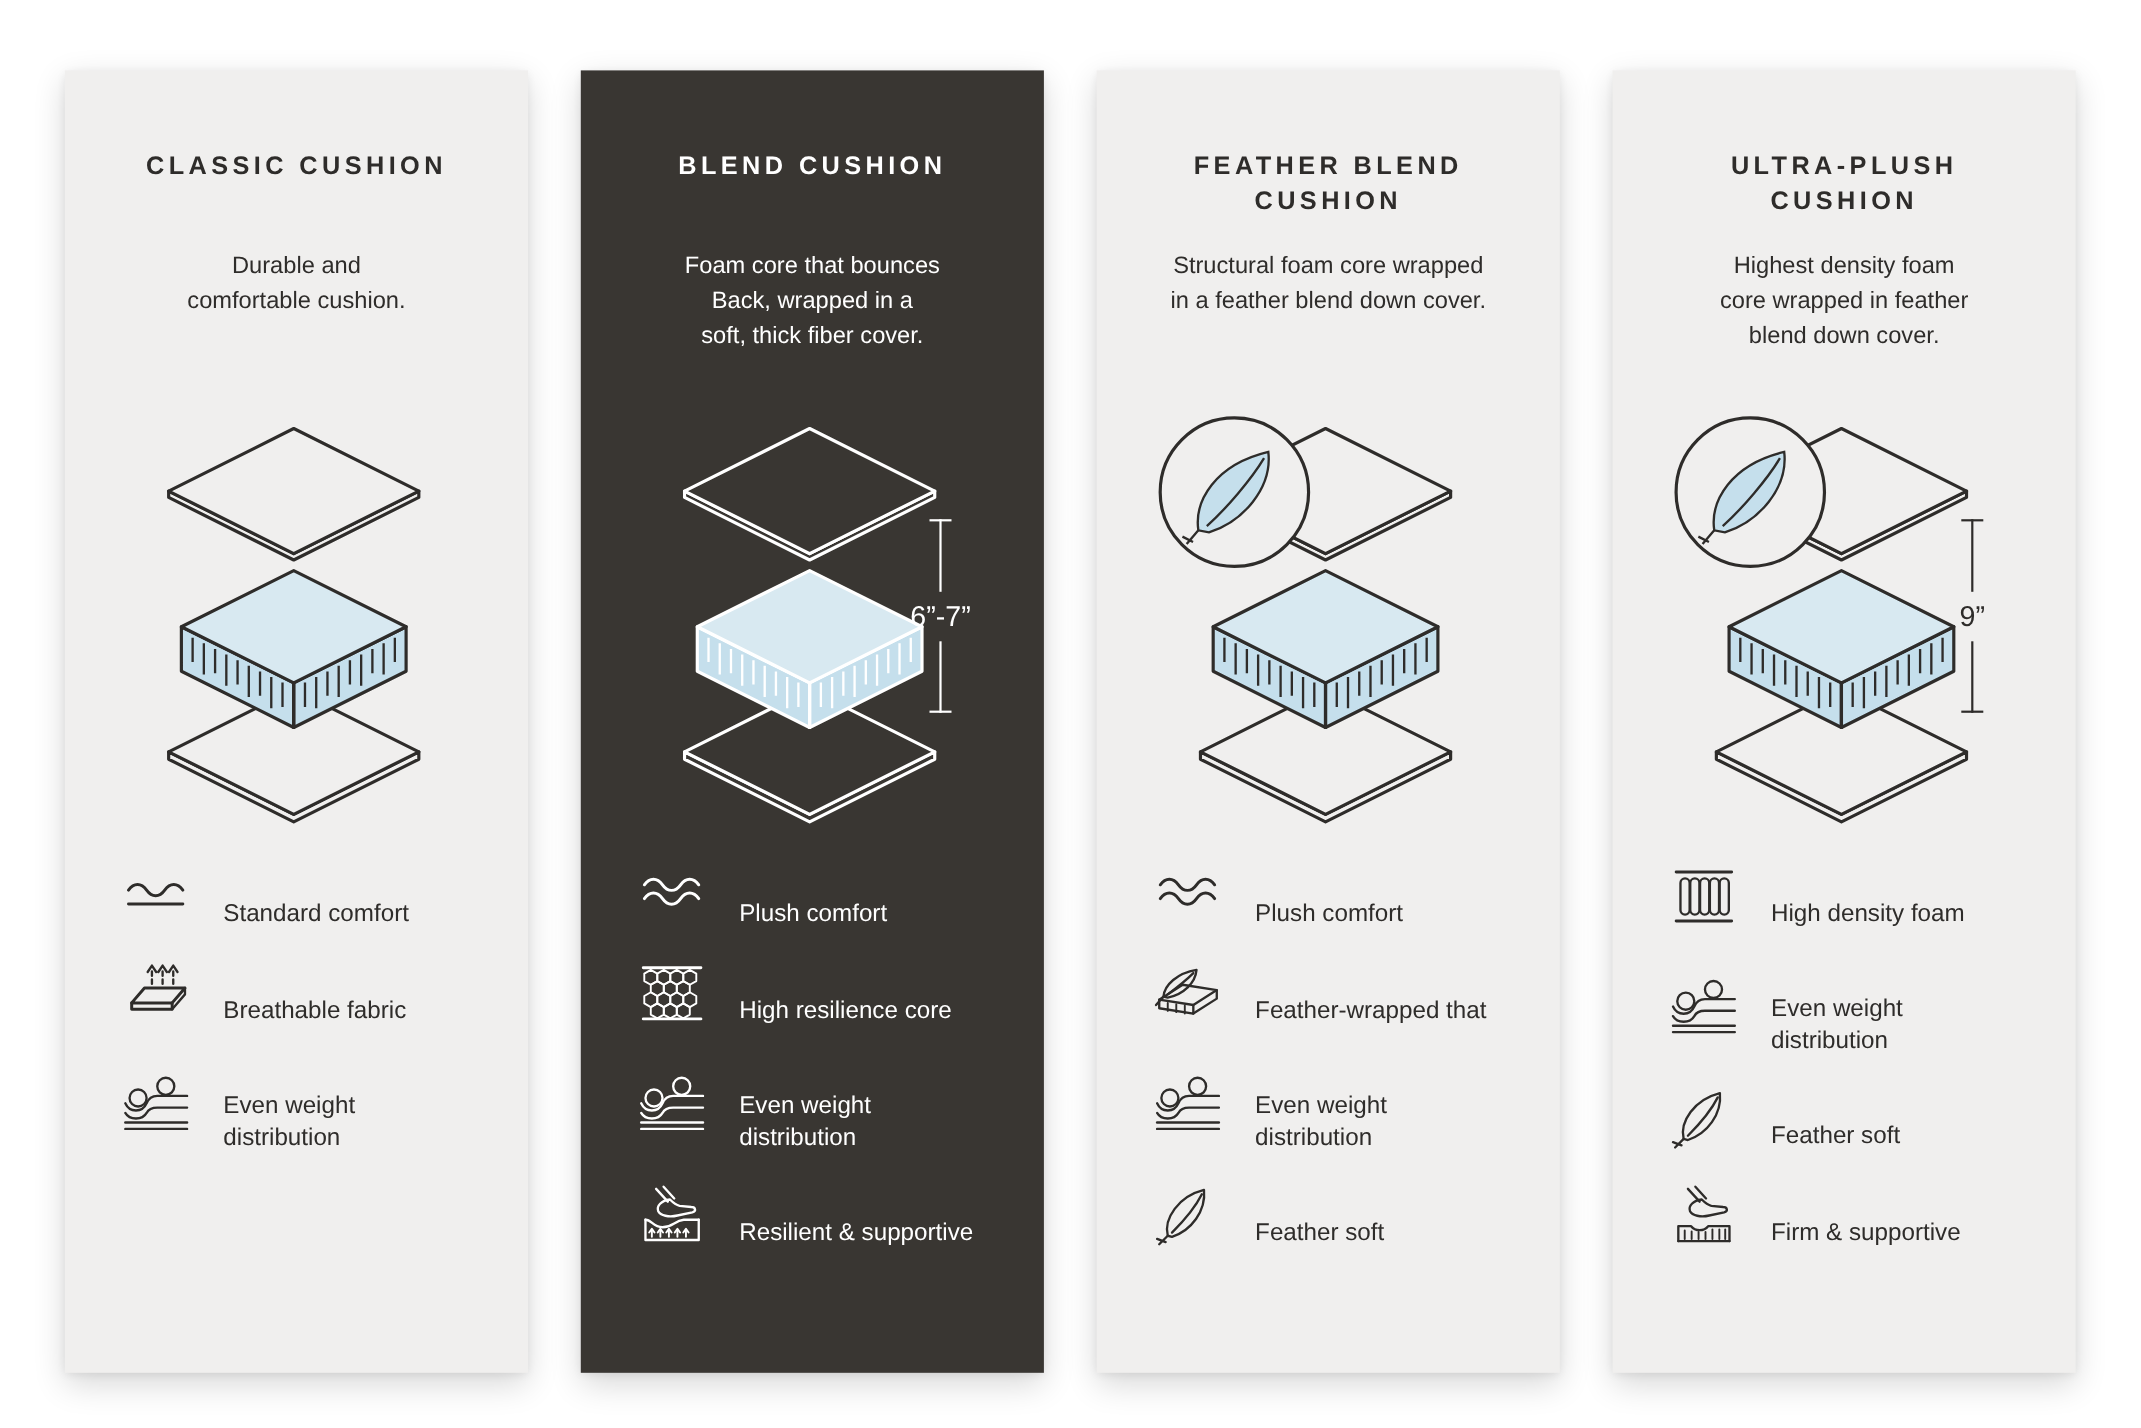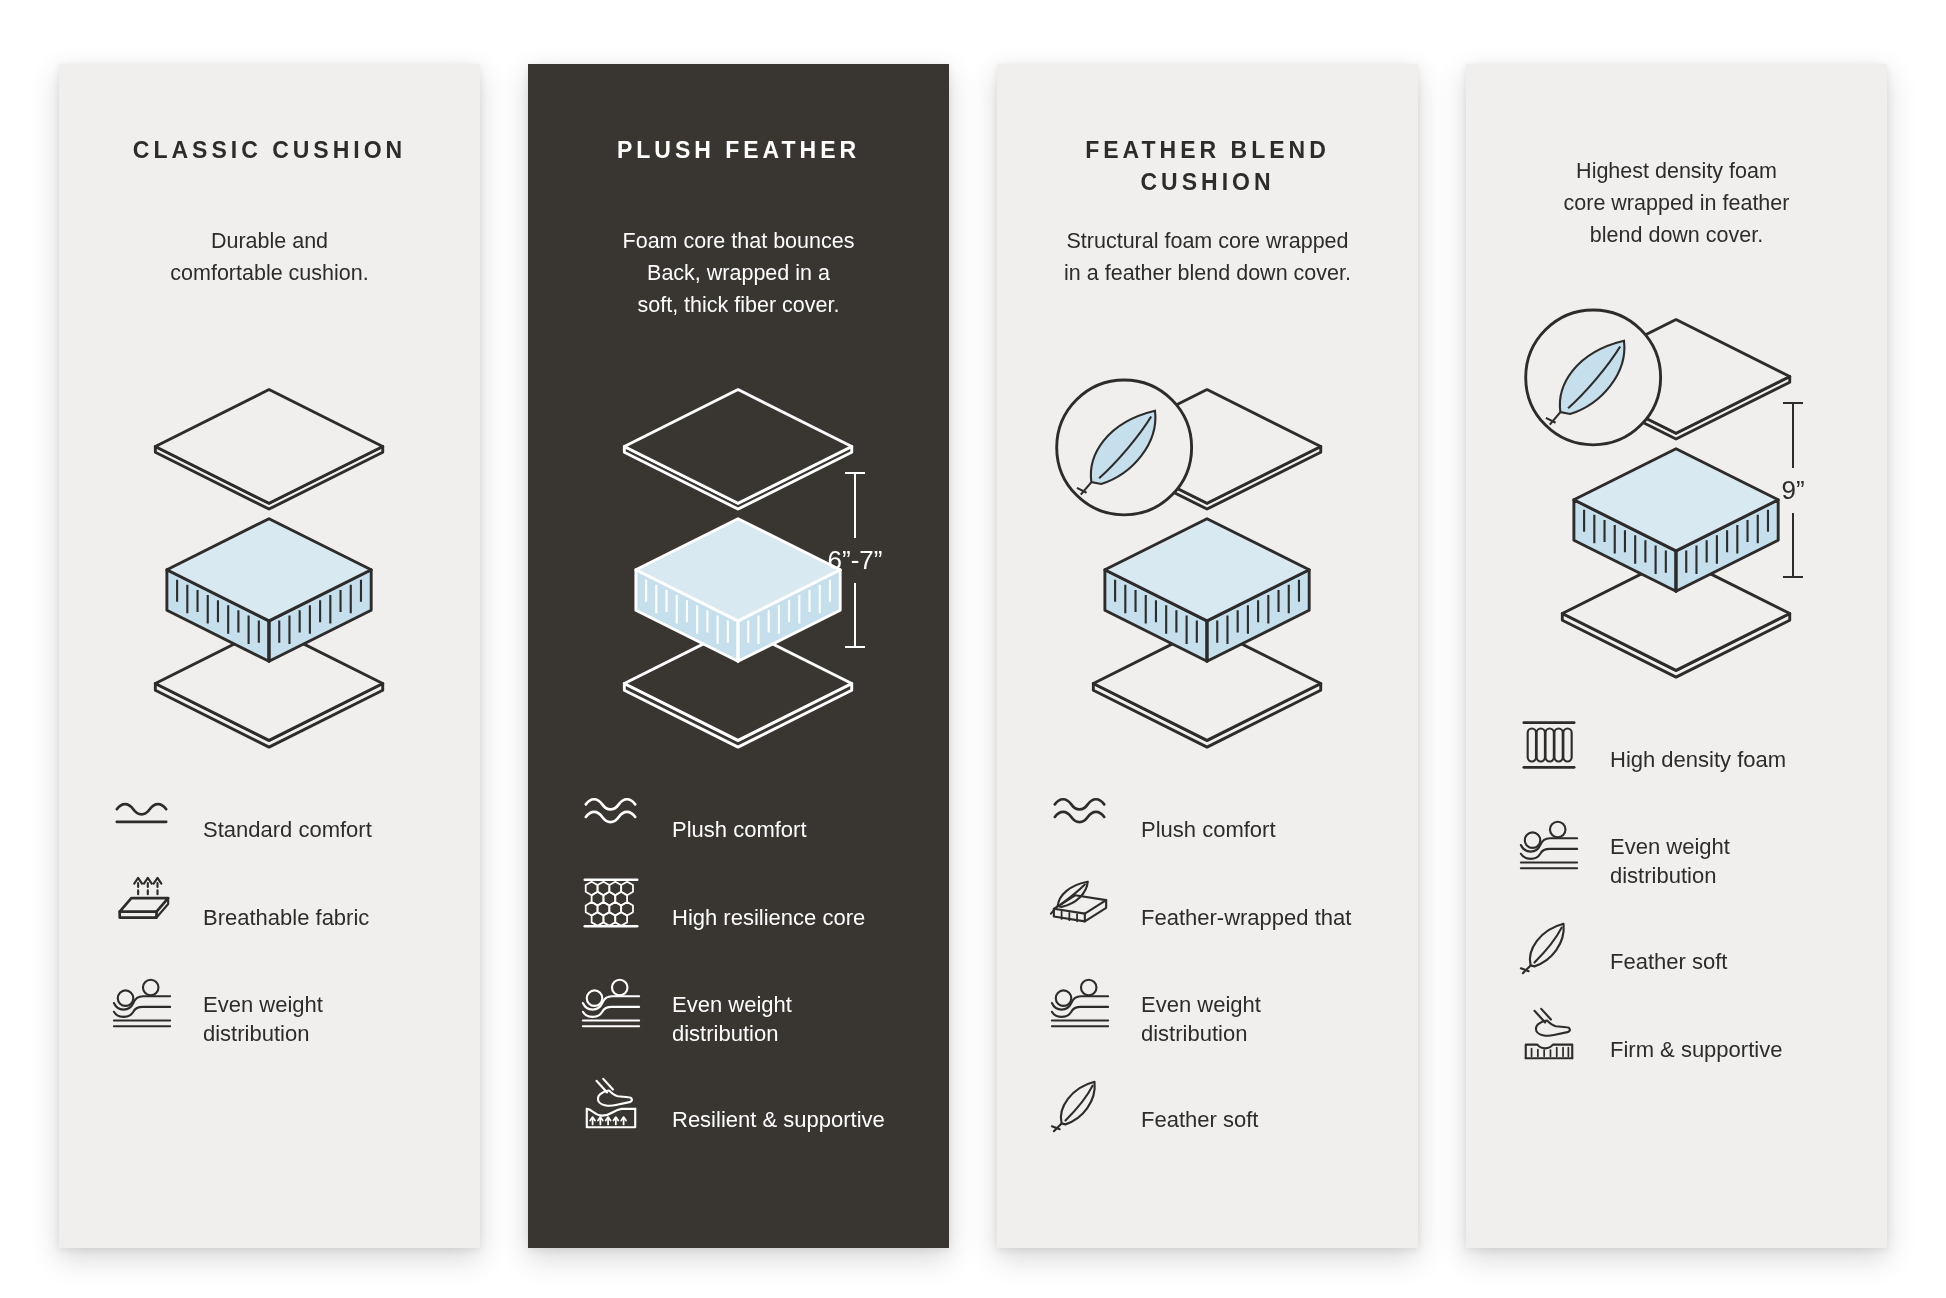--- a/index.html
+++ b/index.html
@@ -18,21 +18,21 @@
   .title{
     margin:0;text-align:center;font-size:23px;font-weight:bold;
     letter-spacing:4px;line-height:1.4;min-height:70px;
   }
   .desc{
     margin:22px auto 0 auto;text-align:center;font-size:21.5px;line-height:1.48;
     min-height:108px;text-wrap:balance;
   }
   .illustration{
     position:relative;margin-top:40px;height:384px;
-    display:flex;justify-content:center;align-items:flex-start;
+    display:flex;align-items:flex-start;
   }
   .cushion-svg-wrap{width:318px;height:380px;}
   .cushion-svg-wrap svg{width:100%;height:100%;display:block;}
   
   .ln{stroke:currentColor;stroke-width:3;fill:none;stroke-linejoin:round;stroke-linecap:round;}
   .bg{fill:var(--panel-bg);}
   .topblue{fill:var(--foam-top);}
   .sideblue{fill:var(--foam-side);}
   .fblue{fill:var(--foam-side);}
   .h2{stroke-width:2.2;}
@@ -115,21 +115,21 @@
               <path class="h2" d="M3 49 L61 49"></path>
               <path class="h2" d="M3 55 L61 55"></path>
             </svg>
           </span>
     <span class="feature-label">Even weight distribution</span>
   </li>
 </ul>
   </section>
 
   <section class="panel dark">
-    <h2 class="title">PLUSH FEATHER</h2>
+    <h2 class="title">BLEND CUSHION</h2>
     <p class="desc">Foam core that bounces Back, wrapped in a soft, thick fiber cover.</p>
     <div class="illustration">
       <div class="cushion-svg-wrap">
           <svg viewBox="-14 -10 330 394" xmlns="http://www.w3.org/2000/svg">
             <path class="bg ln" d="M32,311 L150,370 L268,311 L268 318 L150 377 L32 318 Z"></path>
             <path class="bg ln" d="M150,252 L268,311 L150,370 L32,311 Z"></path>
             <path class="sideblue ln" d="M44,193 L150,246 L150 288 L44 235 Z"></path>
             <path class="sideblue ln" d="M150,246 L256,193 L256 235 L150 288 Z"></path>
             <path class="topblue ln" d="M150,140 L256,193 L150,246 L44,193 Z"></path>
             <path class="h2" style="stroke:currentColor" d="M54.6 203.3 L54.6 226.26000000000002 M160.6 245.7 L160.6 268.65999999999997 M65.2 208.6 L65.2 238.12 M171.2 240.4 L171.2 269.92 M75.8 213.9 L75.8 236.86 M181.8 235.1 L181.8 258.06 M86.4 219.2 L86.4 248.72 M192.4 229.8 L192.4 259.32 M97 224.5 L97 247.46 M203 224.5 L203 247.46 M107.6 229.8 L107.6 259.32 M213.6 219.2 L213.6 248.72 M118.19999999999999 235.1 L118.19999999999999 258.06 M224.2 213.9 L224.2 236.86 M128.8 240.4 L128.8 269.92 M234.8 208.6 L234.8 238.12 M139.4 245.7 L139.4 268.65999999999997 M245.4 203.3 L245.4 226.26000000000002 "></path>
@@ -279,20 +279,21 @@
               <path class="h2" d="M17 48 C27 38 39 24 45 12"></path>
               <path class="h2" d="M13 51 L5 59 M3 54 L11 57"></path>
             </svg>
           </span>
     <span class="feature-label">Feather soft</span>
   </li>
 </ul>
   </section>
 
   <section class="panel light">
+    <h2 class="title">ULTRA-PLUSH CUSHION</h2>
     <p class="desc">Highest density foam core wrapped in feather blend down cover.</p>
     <div class="illustration">
       <div class="cushion-svg-wrap">
           <svg viewBox="-14 -10 330 394" xmlns="http://www.w3.org/2000/svg">
             <path class="bg ln" d="M32,311 L150,370 L268,311 L268 318 L150 377 L32 318 Z"></path>
             <path class="bg ln" d="M150,252 L268,311 L150,370 L32,311 Z"></path>
             <path class="sideblue ln" d="M44,193 L150,246 L150 288 L44 235 Z"></path>
             <path class="sideblue ln" d="M150,246 L256,193 L256 235 L150 288 Z"></path>
             <path class="topblue ln" d="M150,140 L256,193 L150,246 L44,193 Z"></path>
             <path class="h2" style="stroke:currentColor" d="M54.6 203.3 L54.6 226.26000000000002 M160.6 245.7 L160.6 268.65999999999997 M65.2 208.6 L65.2 238.12 M171.2 240.4 L171.2 269.92 M75.8 213.9 L75.8 236.86 M181.8 235.1 L181.8 258.06 M86.4 219.2 L86.4 248.72 M192.4 229.8 L192.4 259.32 M97 224.5 L97 247.46 M203 224.5 L203 247.46 M107.6 229.8 L107.6 259.32 M213.6 219.2 L213.6 248.72 M118.19999999999999 235.1 L118.19999999999999 258.06 M224.2 213.9 L224.2 236.86 M128.8 240.4 L128.8 269.92 M234.8 208.6 L234.8 238.12 M139.4 245.7 L139.4 268.65999999999997 M245.4 203.3 L245.4 226.26000000000002 "></path>

